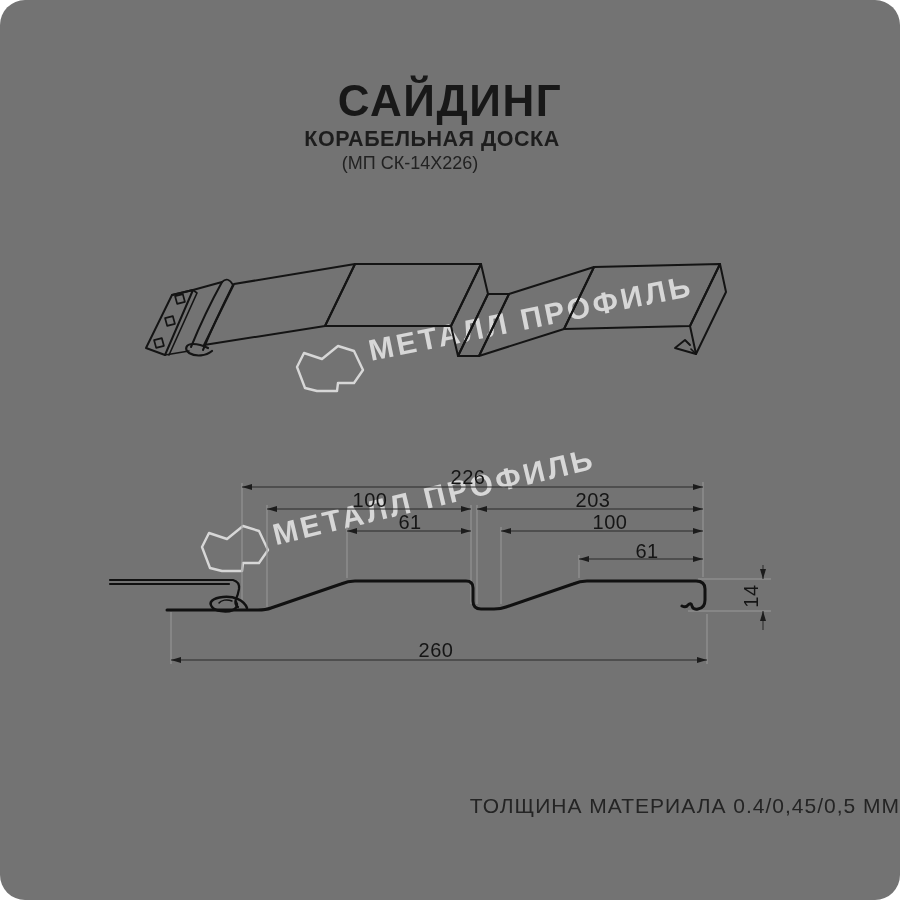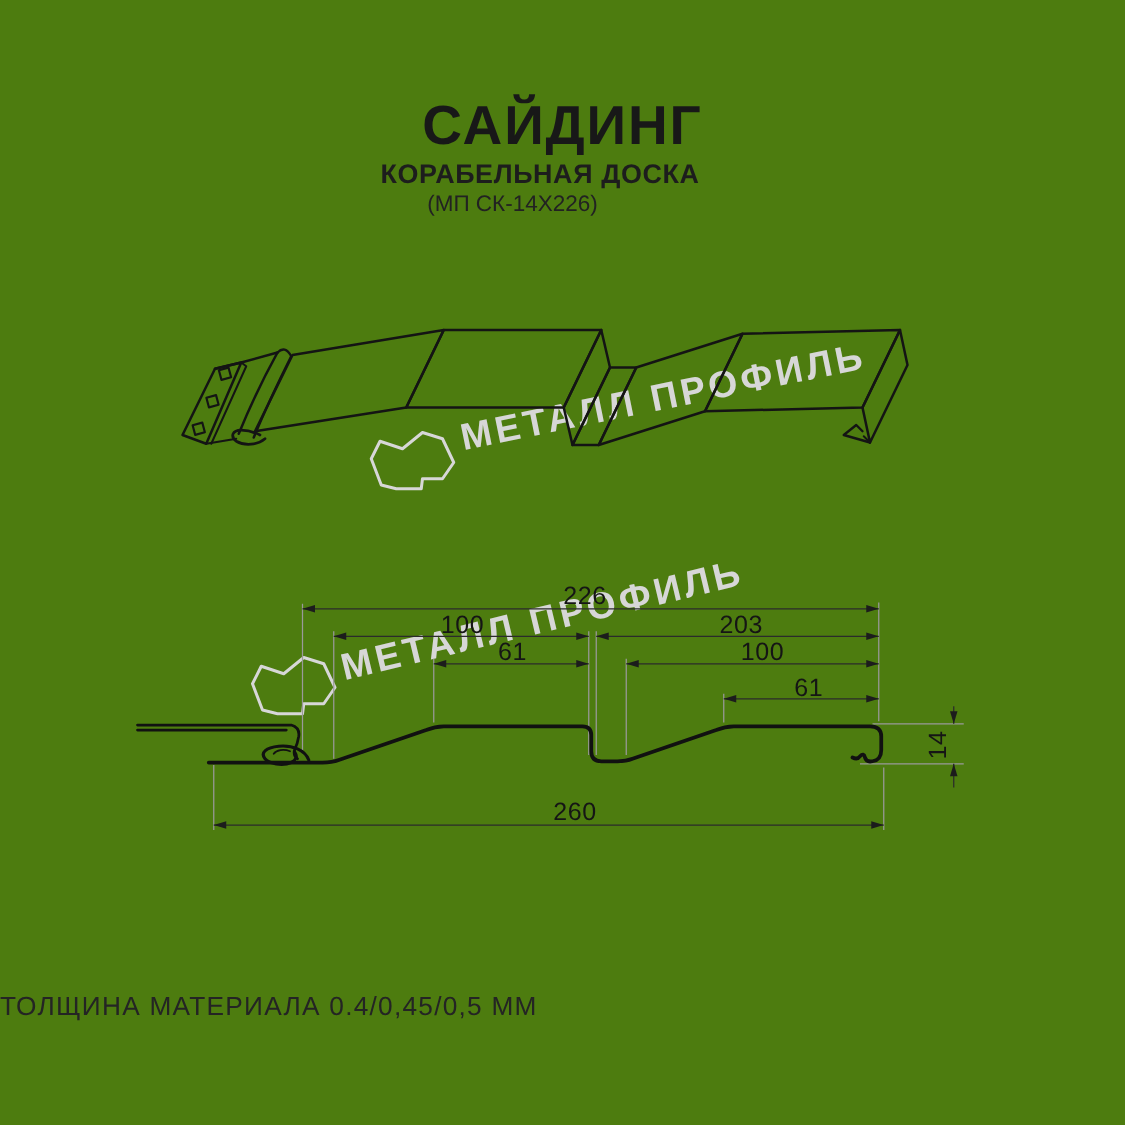--- a/index.html
+++ b/index.html
@@ -1,35 +1,35 @@
 <!DOCTYPE html>
 <html><head>
 <meta charset="utf-8">
 <style>
   html,body{margin:0;padding:0;background:#fff;}
   .page{
-    position:relative;width:900px;height:900px;background:#4d7c0f;
-    font-family:"Liberation Sans", sans-serif;color:#1a1a1a;overflow:hidden;
+    position:relative;width:900px;height:900px;background:#737373;
+    font-family:"Liberation Sans", sans-serif;color:#1a1a1a;overflow:hidden;border-radius:25px;
   }
   
   .title{
     position:absolute;left:0;top:76px;width:900px;text-align:center;
     font-size:44px;font-weight:800;letter-spacing:1.5px;color:#181818;
   }
   .subtitle{
     position:absolute;left:0;top:127px;width:864px;text-align:center;
     font-size:21.5px;font-weight:700;letter-spacing:0.5px;color:#1d1d1d;
   }
   .model{
     position:absolute;left:0;top:153px;width:820px;text-align:center;
     font-size:18px;font-weight:400;color:#222;
   }
   
   .thickness{
-    position:absolute;left:0;top:794px;width:900px;text-align:left;
+    position:absolute;left:0;top:794px;width:900px;text-align:right;
     font-size:21px;font-weight:500;letter-spacing:1px;color:#242424;
   }
   
   .wm{position:absolute;color:#d7d7d7;}
   .wm .wm-text{
     position:absolute;white-space:nowrap;font-size:30px;font-weight:700;
     letter-spacing:3px;line-height:30px;height:30px;transform-origin:0 100%;
   }
   .wm1{left:295px;top:344px;}
   .wm1 .wm-text{left:77px;top:-8px;transform:rotate(-11.5deg);}
@@ -172,17 +172,17 @@
     </g>
   </svg>
 
   <div class="dim" style="left:468px;top:466px">226</div>
   <div class="dim" style="left:370px;top:489px">100</div>
   <div class="dim" style="left:593px;top:489px">203</div>
   <div class="dim" style="left:410px;top:511px">61</div>
   <div class="dim" style="left:610px;top:511px">100</div>
   <div class="dim" style="left:647px;top:540px">61</div>
   <div class="dim rot" style="left:751px;top:596px">14</div>
-  <div class="dim" style="left:460px;top:639px">260</div>
+  <div class="dim" style="left:436px;top:639px">260</div>
 
   <div class="thickness">ТОЛЩИНА МАТЕРИАЛА 0.4/0,45/0,5 ММ</div>
 
 </div>
 
 </body></html>

